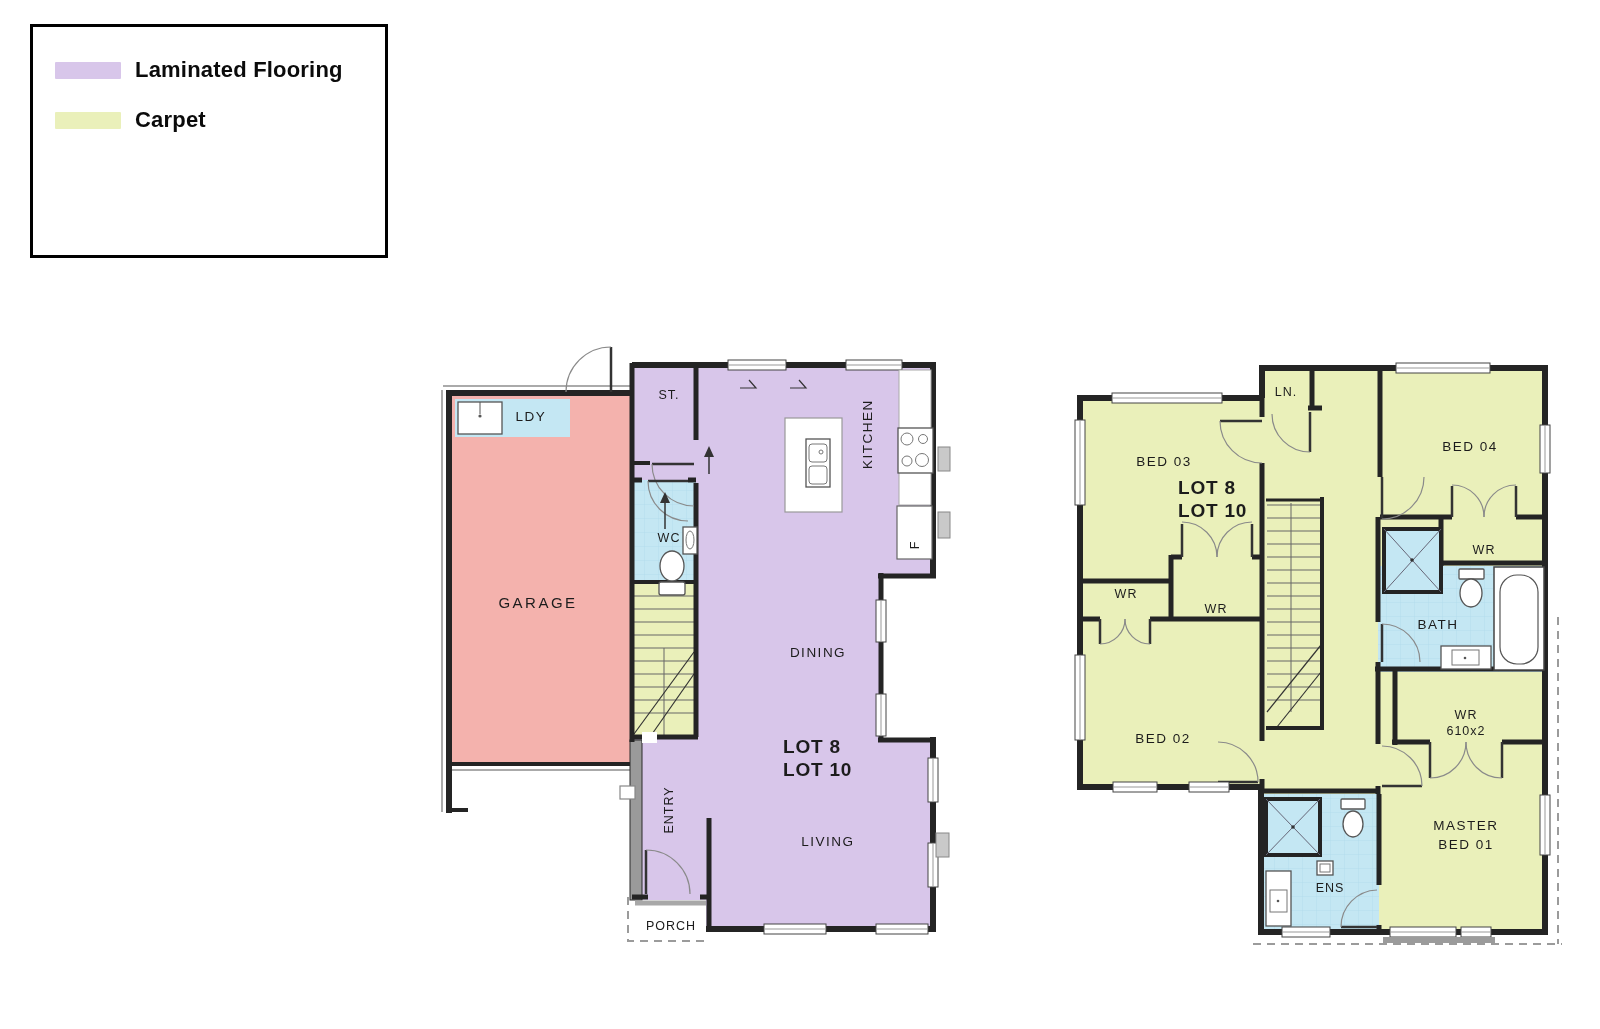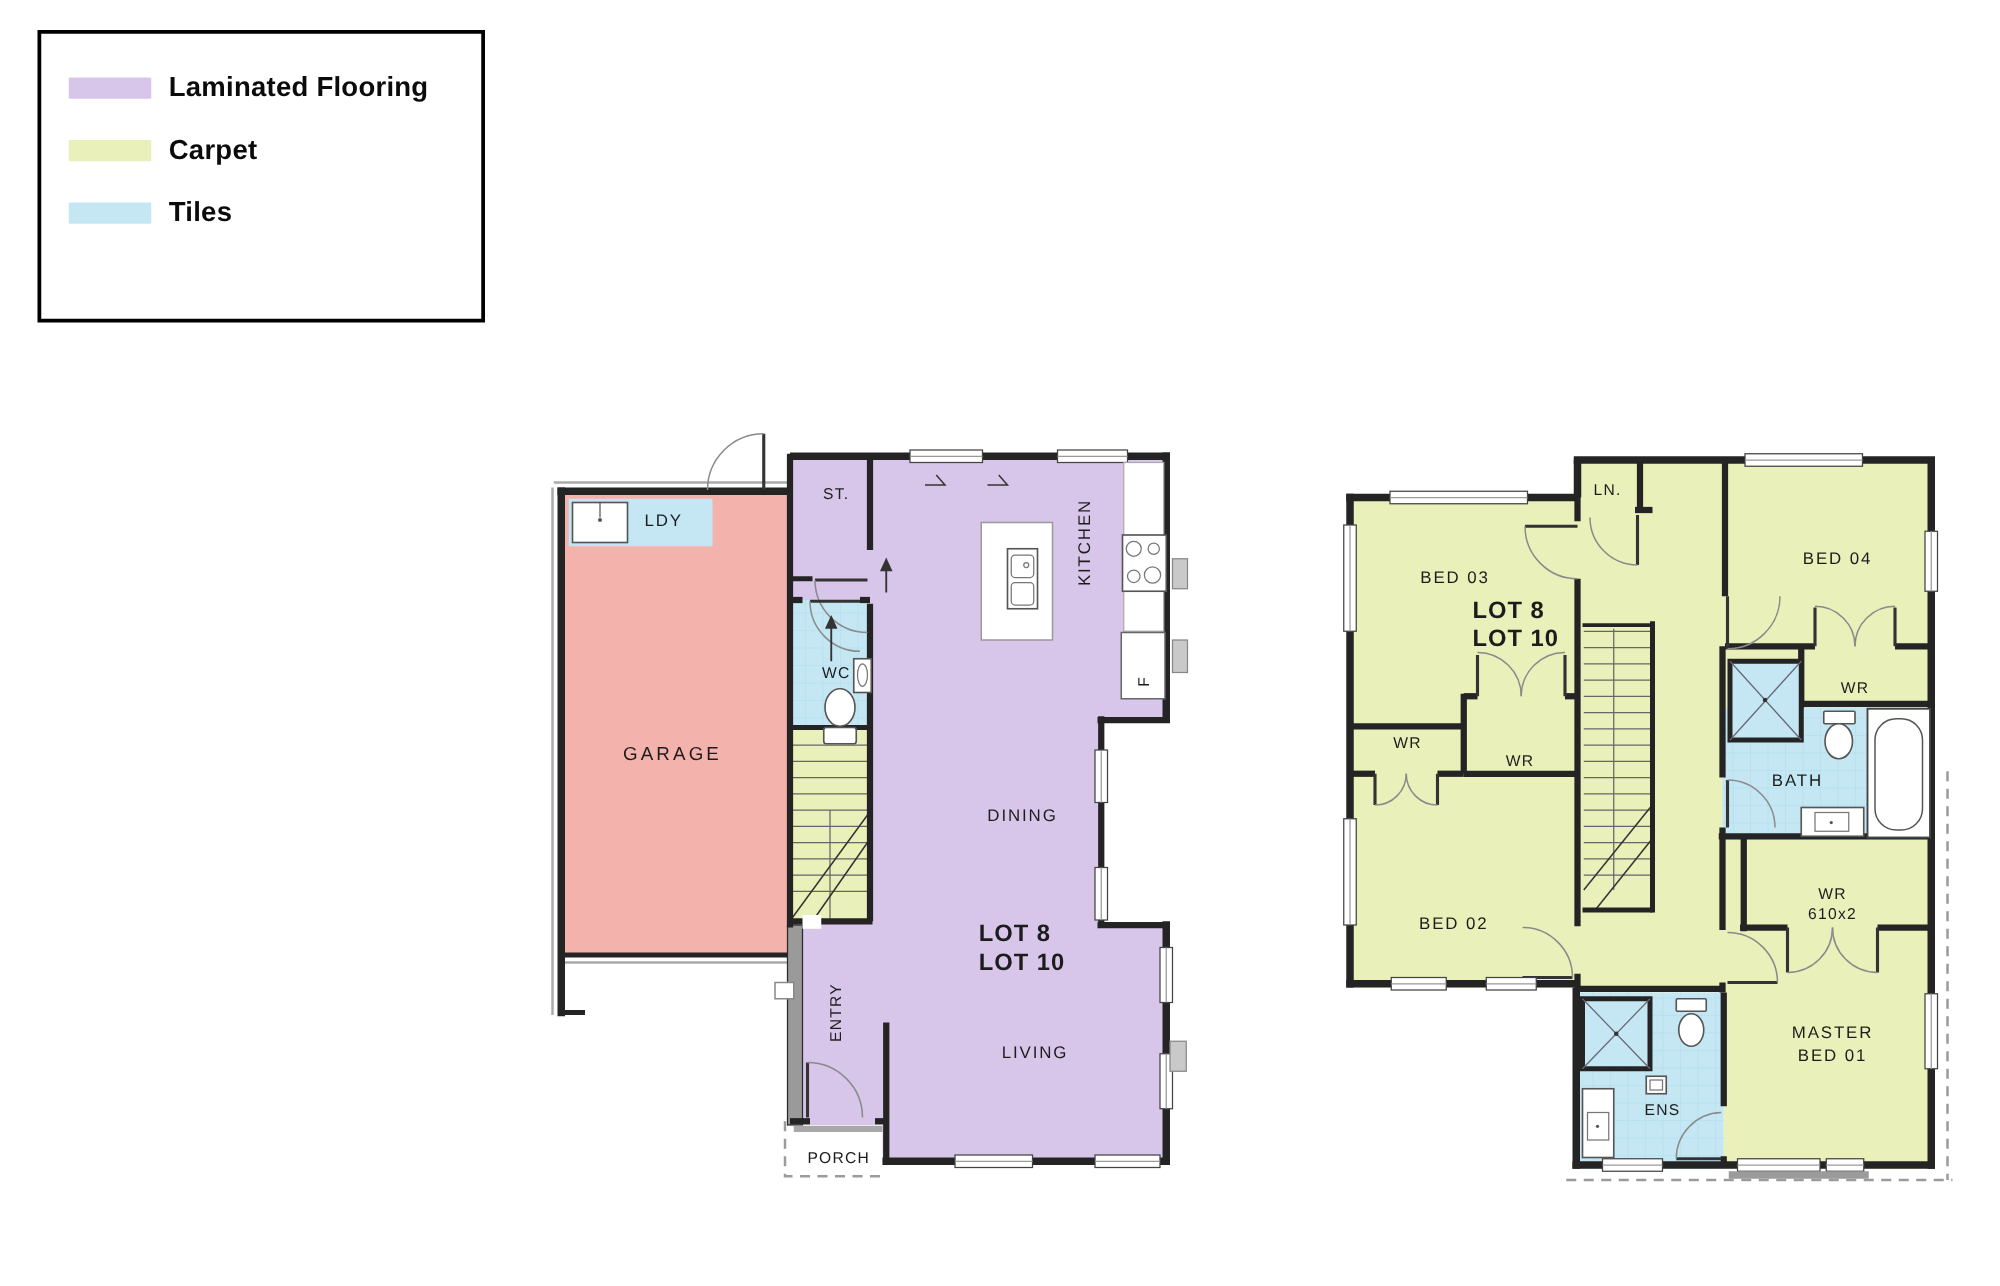--- a/index.html
+++ b/index.html
@@ -37,24 +37,20 @@
 <div id="canvas">
 
   <div class="legend">
     <div class="legend-row">
       <span class="swatch" style="background-color: rgb(216, 198, 234);"></span>
       <span class="legend-label">Laminated Flooring</span>
     </div>
     <div class="legend-row">
       <span class="swatch" style="background-color: rgb(234, 240, 186);"></span>
       <span class="legend-label">Carpet</span>
-    </div>
-    <div class="legend-row">
-      <span class="swatch" style="background-color: rgb(196, 231, 243);"></span>
-      <span class="legend-label">Tiles</span>
     </div>
   </div>
 
   <svg id="plan-svg" width="1600" height="1029" viewBox="0 0 1600 1029">
     <defs>
       <pattern id="tilegrid" width="14" height="14" patternUnits="userSpaceOnUse">
         <path d="M14,0 H0 V14" stroke="#9ed2e6" stroke-width="0.8" fill="none"></path>
       </pattern>
     </defs>
 

